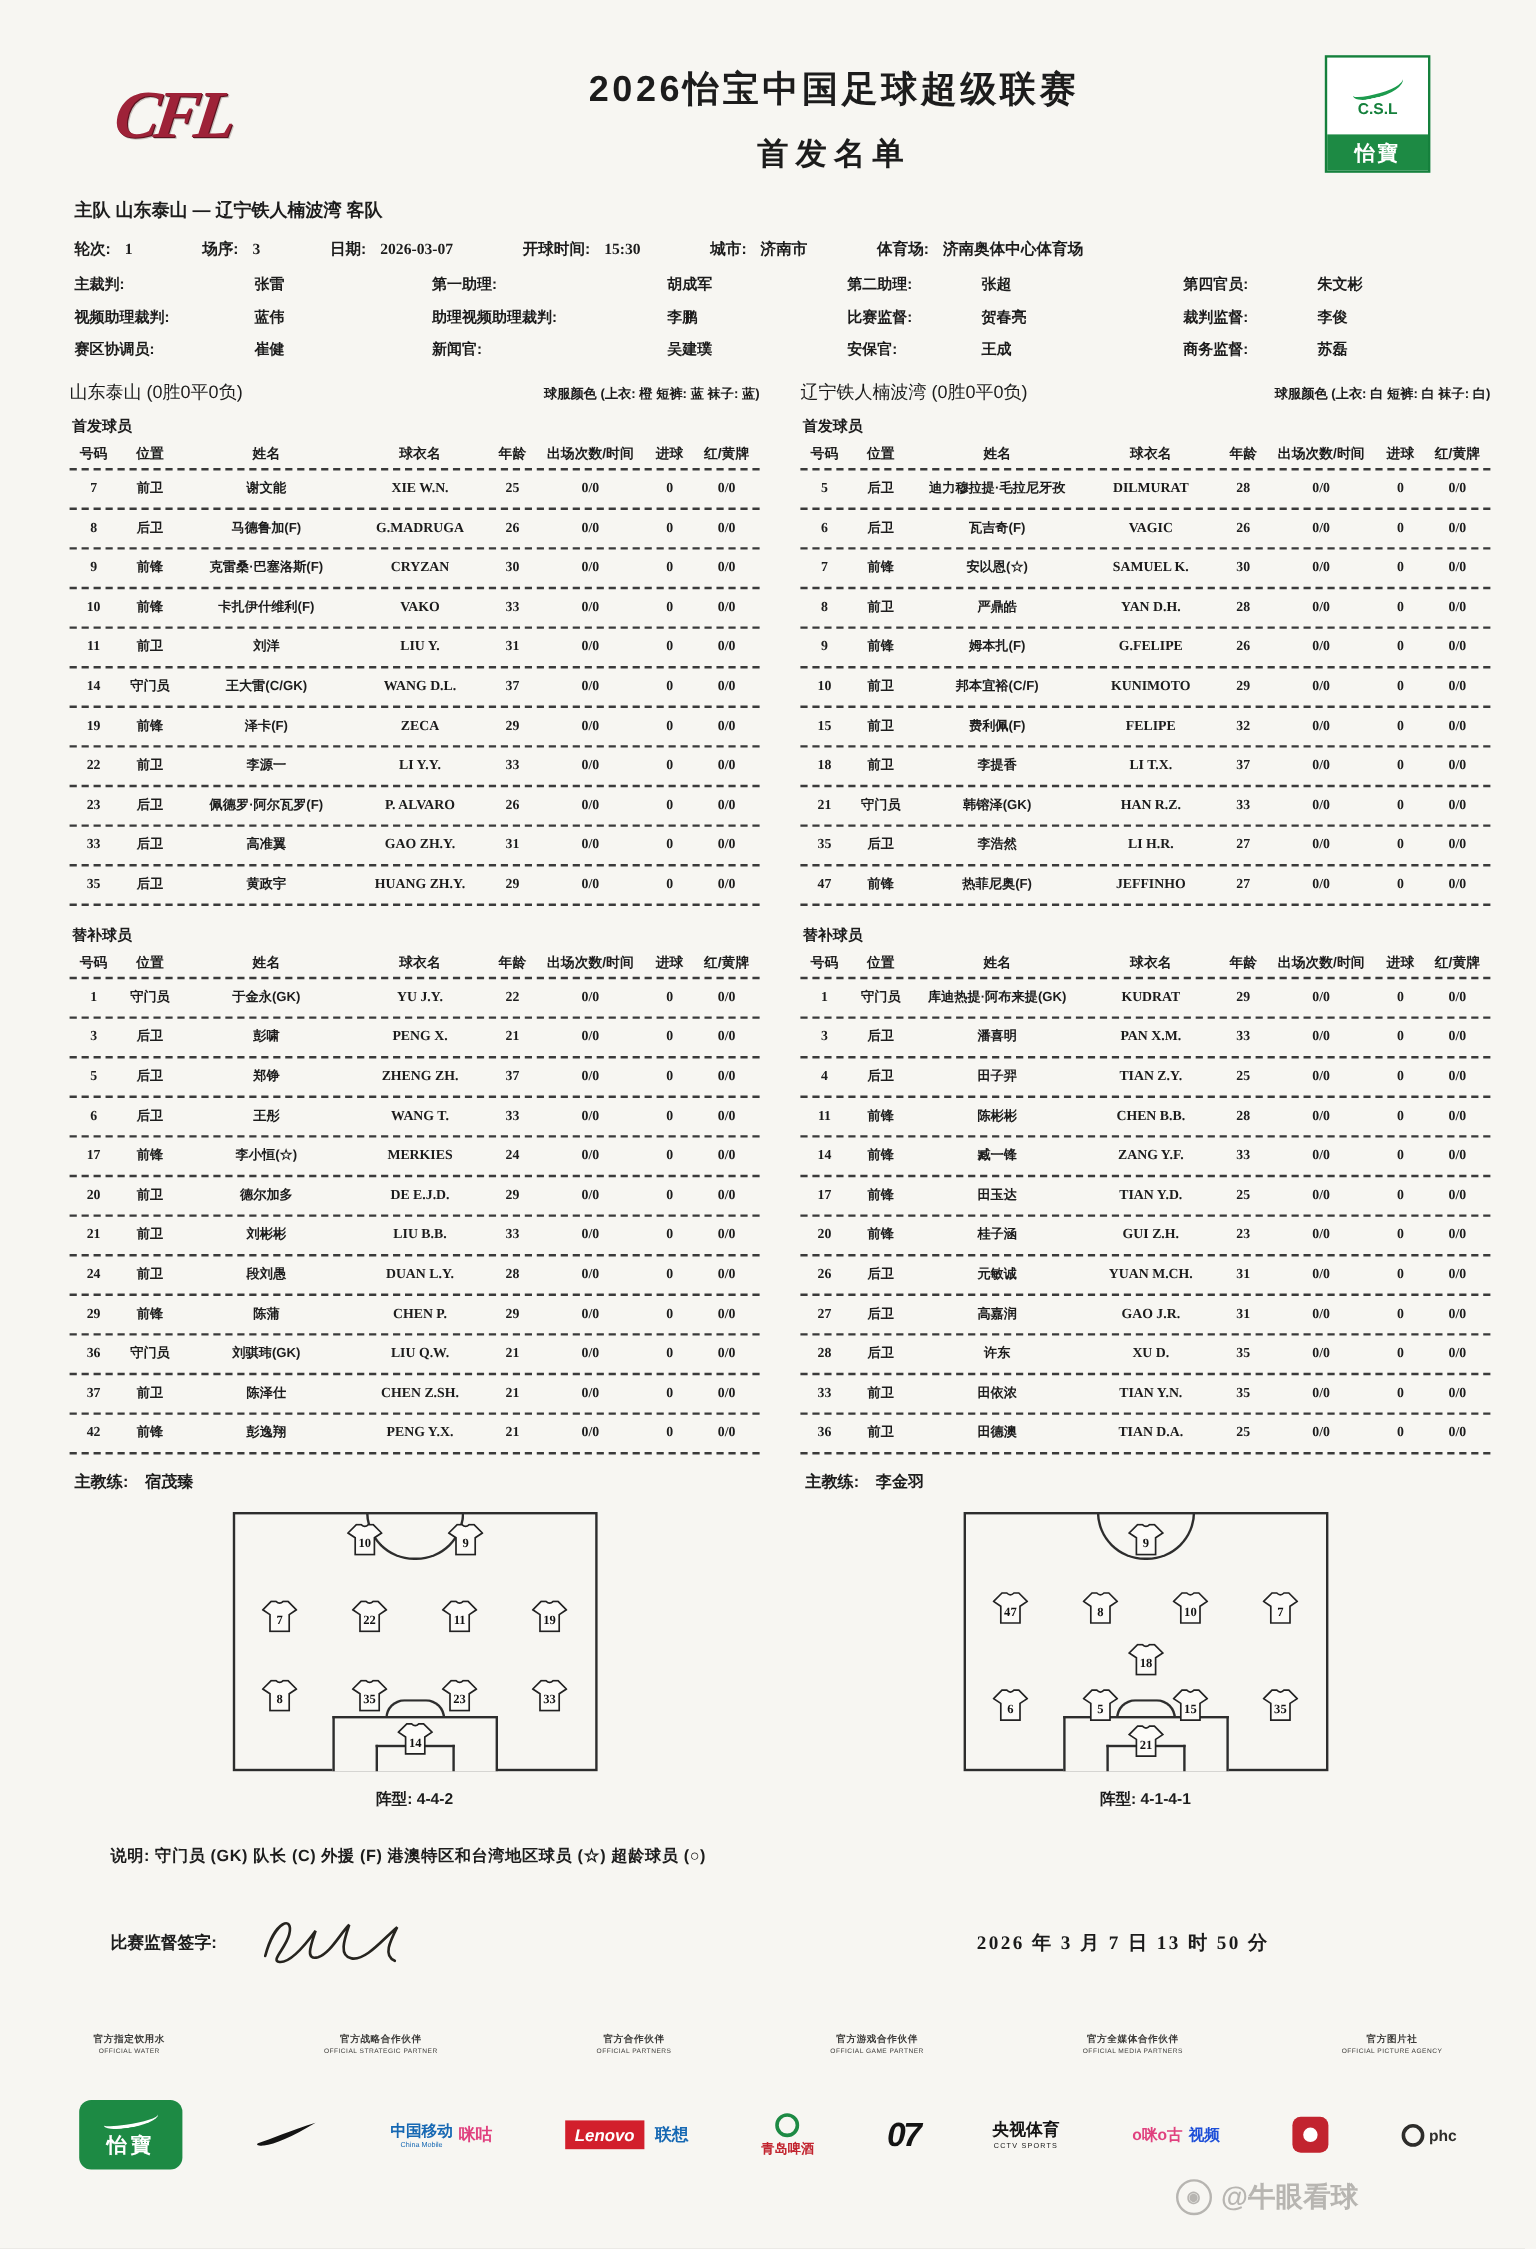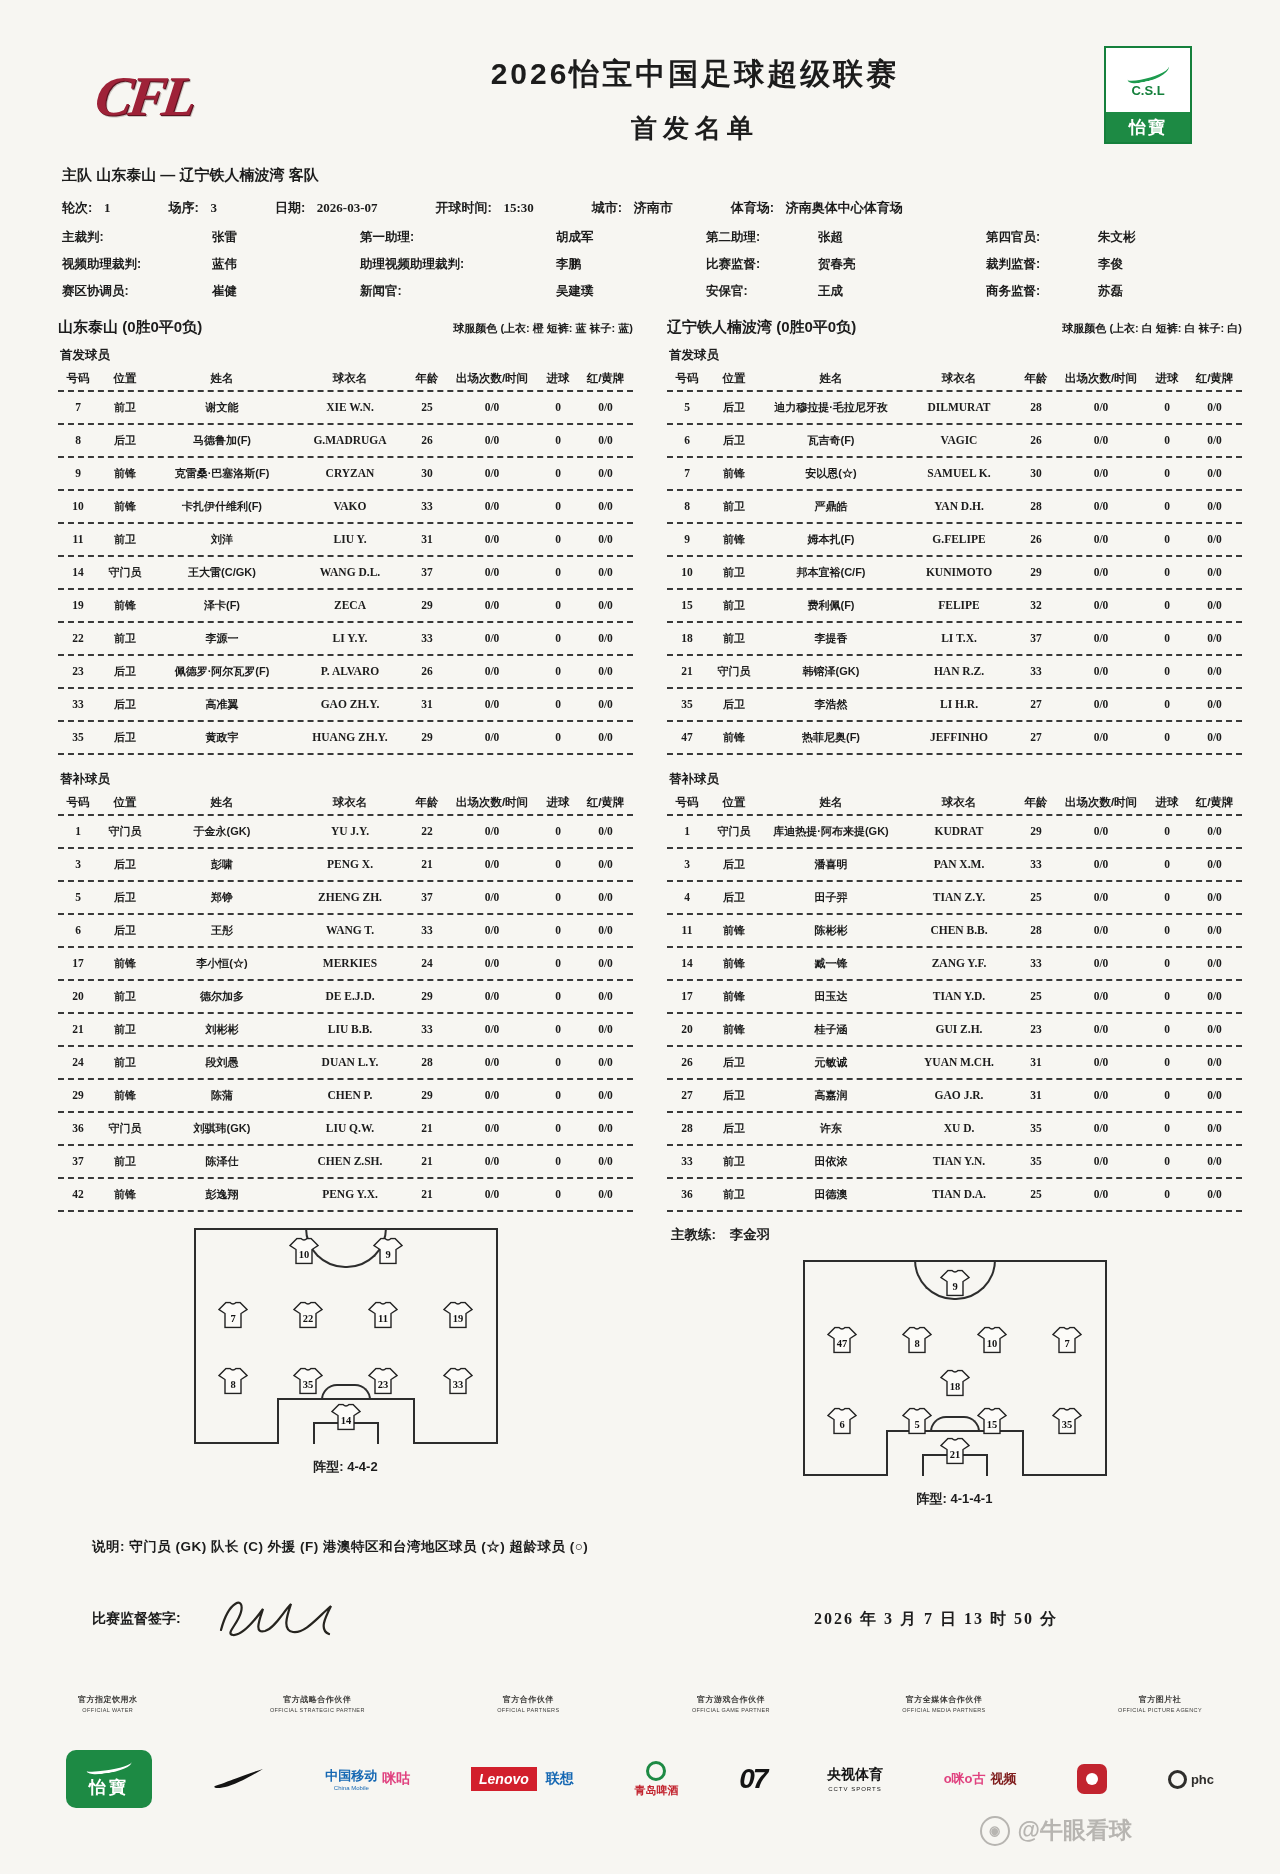--- a/index.html
+++ b/index.html
@@ -26,21 +26,21 @@
   .lb{font-weight:800;}
   .vl{margin-left:8px;font-family:"Liberation Serif",serif;font-weight:700;}
   .officials{display:grid;grid-template-columns:150px 148px 196px 150px 112px 168px 112px auto;
              margin:12px 62px 0;font-size:12.5px;row-gap:10px;}
   .officials .lb{font-weight:800;}
   .officials .vl{margin-left:0;font-family:"Liberation Sans",sans-serif;font-weight:700;}
   
   .teams-wrap{display:flex;gap:34px;margin:18px 58px 0;}
   .tcol{width:575px;}
   .team-head{display:flex;justify-content:space-between;align-items:baseline;}
-  .team-name{font-size:15px;font-weight:700;}
+  .team-name{font-size:15px;font-weight:400;}
   .kit{font-size:11px;font-weight:800;}
   .sec-label{font-size:12.5px;font-weight:800;margin:10px 0 4px 2px;}
   .thead,.trow{display:grid;grid-template-columns:40px 54px 140px 116px 38px 92px 40px 55px;
                align-items:center;text-align:center;}
   .thead{font-size:11.5px;font-weight:800;border-bottom:2px dashed #3a3a3a;padding:3px 0 4px;}
   .trow{min-height:27px;border-bottom:2px dashed #3a3a3a;padding:2px 0;font-size:11px;font-weight:700;}
   .trow span{line-height:1.25;}
   .c-num,.c-age,.c-jersey,.c-apps,.c-goals,.c-cards{font-family:"Liberation Serif",serif;font-size:11.5px;}
   .c-name{padding:0 2px;}
   .coach-line{margin:14px 0 0 4px;font-size:13.5px;font-weight:800;}
@@ -81,21 +81,21 @@
   .lenovo-box{background:#d21f2c;color:#fff;font-weight:800;font-size:14px;padding:4px 8px;font-style:italic;}
   .lenovo-cn{color:#1668b3;font-weight:800;font-size:14px;margin-left:4px;}
   .tsing{display:flex;flex-direction:column;align-items:center;}
   .tsing .dot{width:14px;height:14px;border-radius:50%;border:3px solid #1d8a44;}
   .tsing .t{color:#c2242f;font-weight:800;font-size:11px;margin-top:2px;}
   .o7{font-size:28px;font-weight:900;font-style:italic;letter-spacing:-2px;color:#141414;}
   .cctv{display:flex;flex-direction:column;align-items:flex-start;}
   .cctv .t{font-size:14px;font-weight:900;color:#141414;}
   .cctv .s{font-size:6px;color:#141414;margin-top:2px;letter-spacing:1px;}
   .miguv{font-size:13px;font-weight:800;color:#e0417f;}
-  .miguv em{font-style:normal;color:#7f1d1d;}
+  .miguv em{font-style:normal;color:#1d4ed8;}
   .redmark{width:30px;height:30px;border-radius:7px;background:#c2242f;display:flex;align-items:center;justify-content:center;}
   .redmark i{width:12px;height:12px;border-radius:50%;background:#fff;display:block;}
   .phc{display:flex;align-items:center;gap:4px;color:#2e2d2b;font-weight:800;font-size:13px;}
   .phc i{width:13px;height:13px;border:3px solid #2e2d2b;border-radius:50%;display:block;}
   .watermark{position:absolute;right:148px;bottom:28px;display:flex;align-items:center;gap:8px;
              color:#b7b5b1;font-size:23px;font-weight:700;}
   .wm-ic{width:26px;height:26px;border:2.5px solid #b7b5b1;border-radius:50%;display:flex;
          align-items:center;justify-content:center;font-size:13px;}
 </style>
 </head>
@@ -412,20 +412,24 @@
             <span class="c-num">42</span>
             <span class="c-pos">前锋</span>
             <span class="c-name">彭逸翔</span>
             <span class="c-jersey">PENG Y.X.</span>
             <span class="c-age">21</span>
             <span class="c-apps">0/0</span>
             <span class="c-goals">0</span>
             <span class="c-cards">0/0</span>
           </div>
         </div>
+      <div class="coach-line">
+        <span>主教练:</span>
+        <span class="cname">宿茂臻</span>
+      </div>
       <div class="pitch">
         <div class="center-arc"></div>
         <div class="pen-arc"></div>
         <div class="pen-outer"></div>
         <div class="pen-inner"></div>
         <div id="home-shirts">
             <div class="shirt" style="left:36%;top:10%"><svg width="30" height="27" viewBox="0 0 30 27">
                 <path d="M8 1 L12 1 Q15 4 18 1 L22 1 L29 8 L23 12 L23 26 L7 26 L7 12 L1 8 Z" fill="#fcfbf8" stroke="#222" stroke-width="1.4"></path>
                 <text x="15" y="20" text-anchor="middle" font-size="10.5" font-weight="bold" fill="#111" font-family="Liberation Serif,serif">10</text>
               </svg></div>

